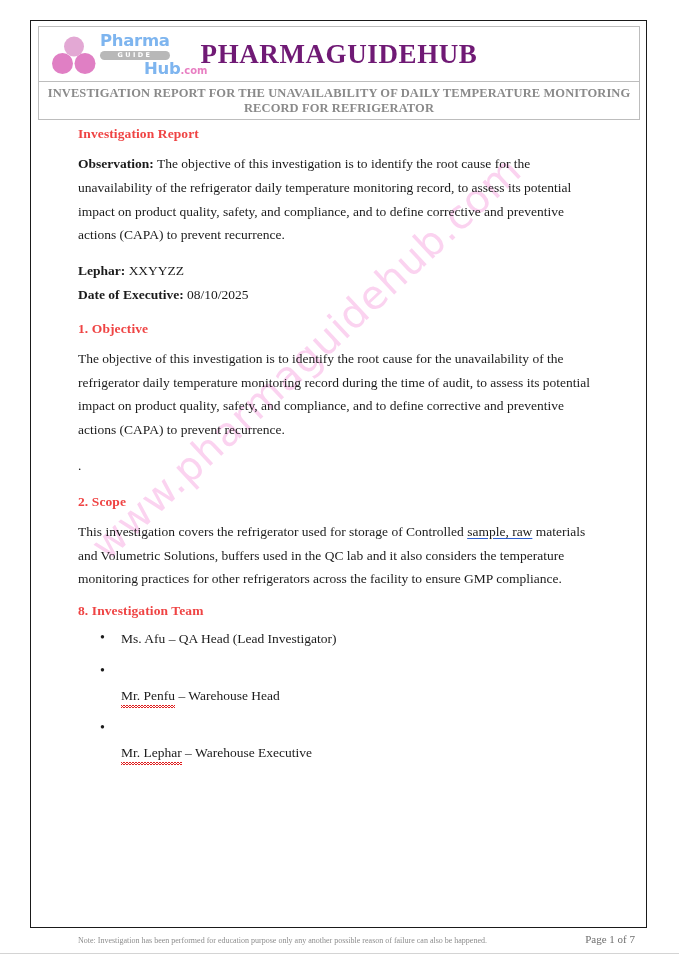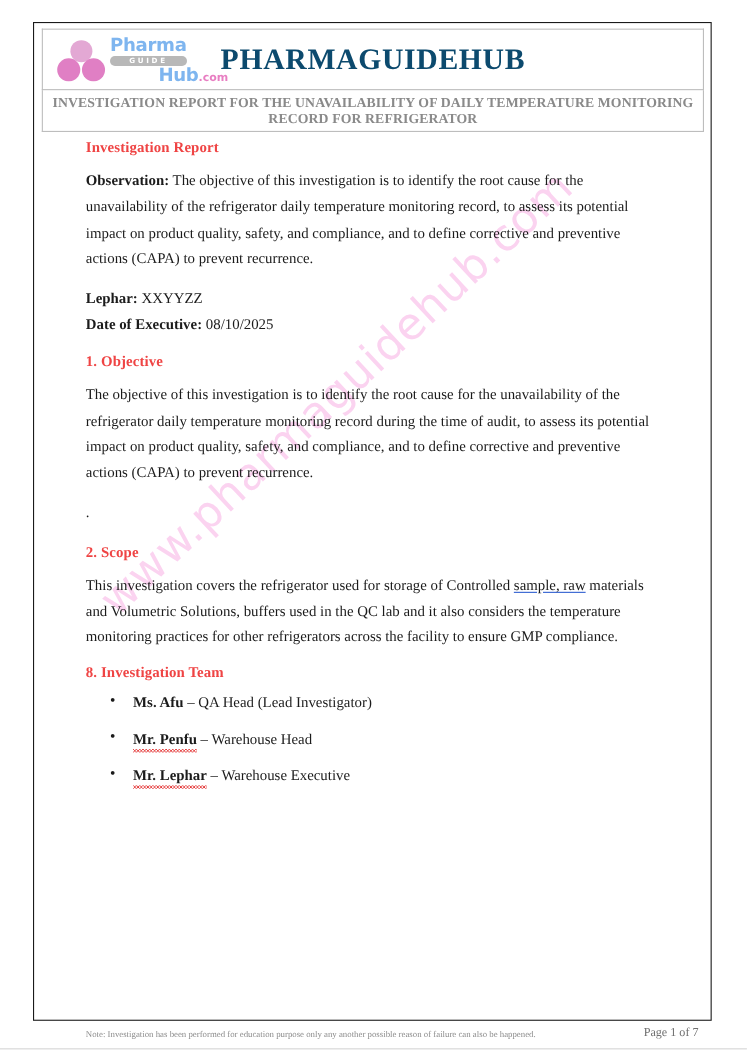--- a/index.html
+++ b/index.html
@@ -149,21 +149,21 @@
     left: 0;
     top: 0;
     width: 100%;
     height: 100%;
     display: flex;
     align-items: center;
     justify-content: center;
     font-family: "Liberation Serif", "DejaVu Serif", serif;
     font-size: 27px;
     font-weight: bold;
-    color: #0c4a6e;
+    color: #701a75;
     letter-spacing: 0.6px;
   }
 
   
   #content {
     position: absolute;
     left: 78px;
     top: 126px;
     width: 524px;
     z-index: 2;
@@ -239,21 +239,21 @@
     margin-bottom: 13px;
   }
   ul.team-list li::before {
     content: "\2022";
     position: absolute;
     left: 22px;
     top: -1px;
     font-size: 14px;
     color: #1b1b1b;
   }
-  ul.team-list li .nm { font-weight: bold; }
+  ul.team-list li .nm { font-weight: normal; margin-top: 24px; }
 
   
   #footer {
     position: absolute;
     left: 0;
     top: 933px;
     width: 679px;
     height: 24px;
     z-index: 2;
   }

